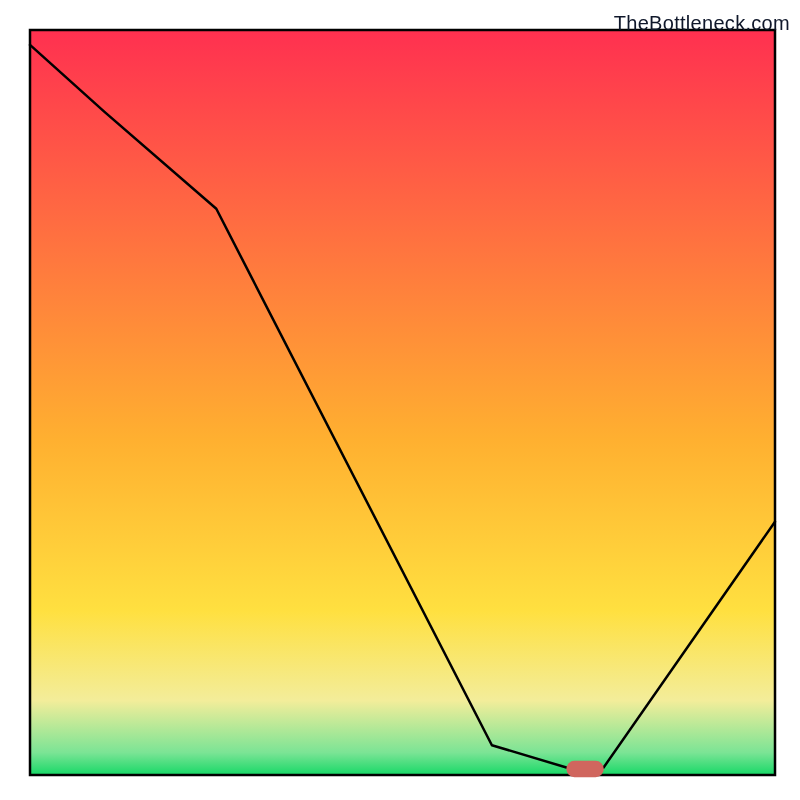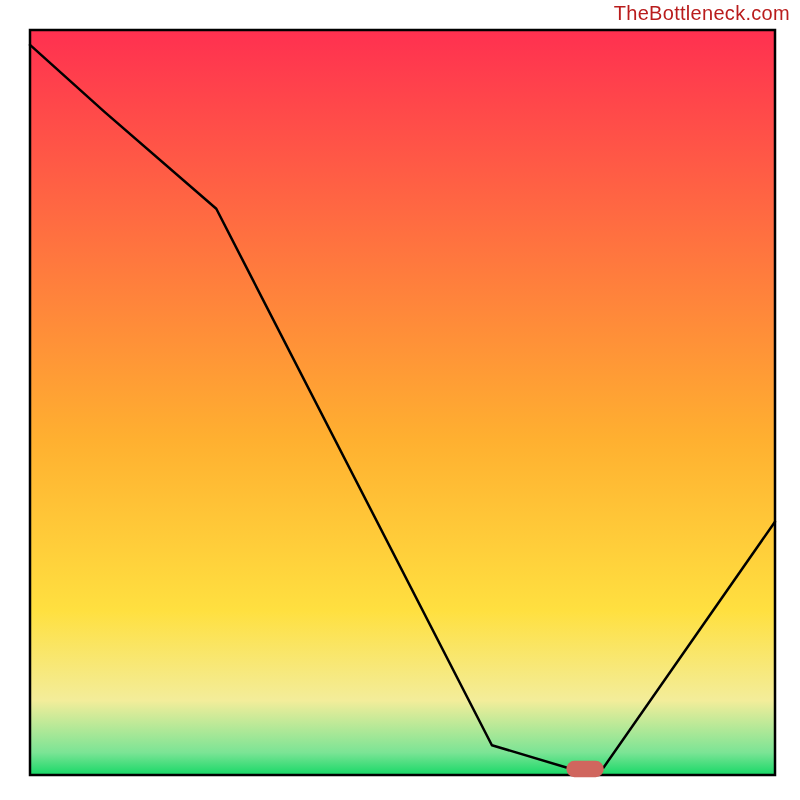--- a/index.html
+++ b/index.html
@@ -1,17 +1,17 @@
 <!DOCTYPE html>
 <html><head>
 <meta charset="utf-8">
 <style>
 html,body{margin:0;padding:0;width:800px;height:800px;background:#fff;overflow:hidden}
 .wrap{position:relative;width:800px;height:800px}
-.watermark{position:absolute;top:2px;right:10px;font:20px Arial,Helvetica,sans-serif;color:#b91c1c;font-weight:normal;letter-spacing:0.3px}
+.watermark{position:absolute;top:12px;right:10px;font:20px Arial,Helvetica,sans-serif;color:#0f172a;font-weight:normal;letter-spacing:0.3px}
 svg{display:block}
 </style>
 </head>
 <body>
 <div class="wrap">
 
 <svg id="plot" width="800" height="800" viewBox="0 0 800 800">
   <defs>
     <linearGradient id="bg" x1="0" y1="0" x2="0" y2="1">
       <stop id="g0" offset="0%" stop-color="#ff3050"></stop>

